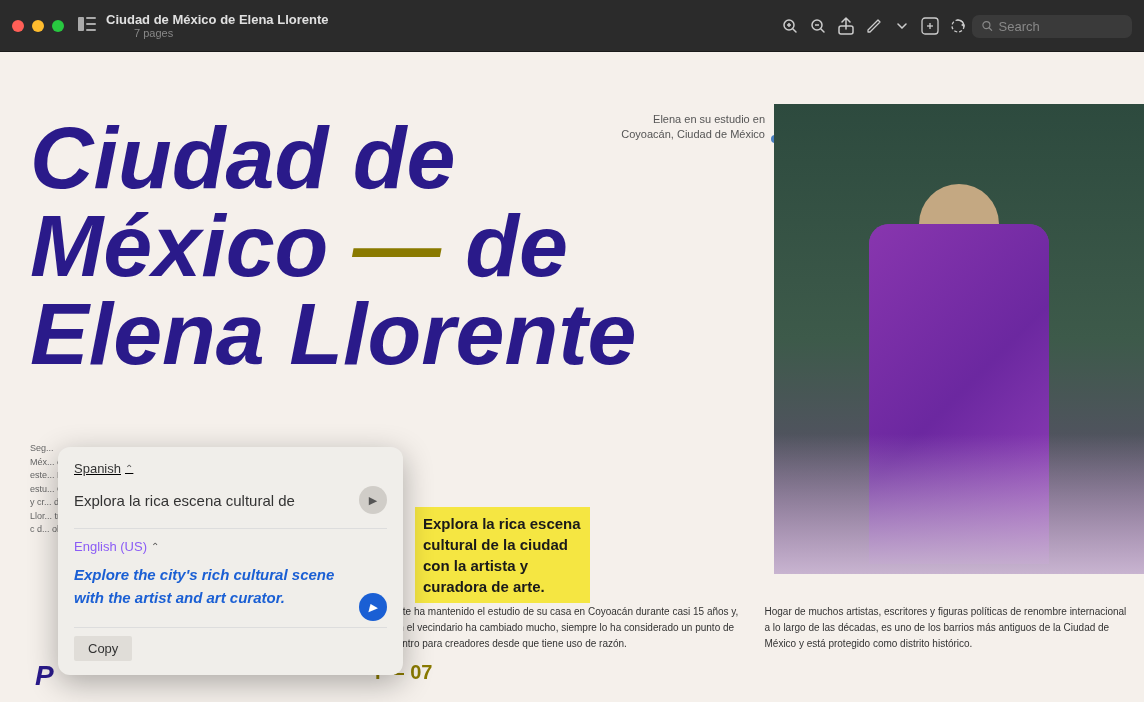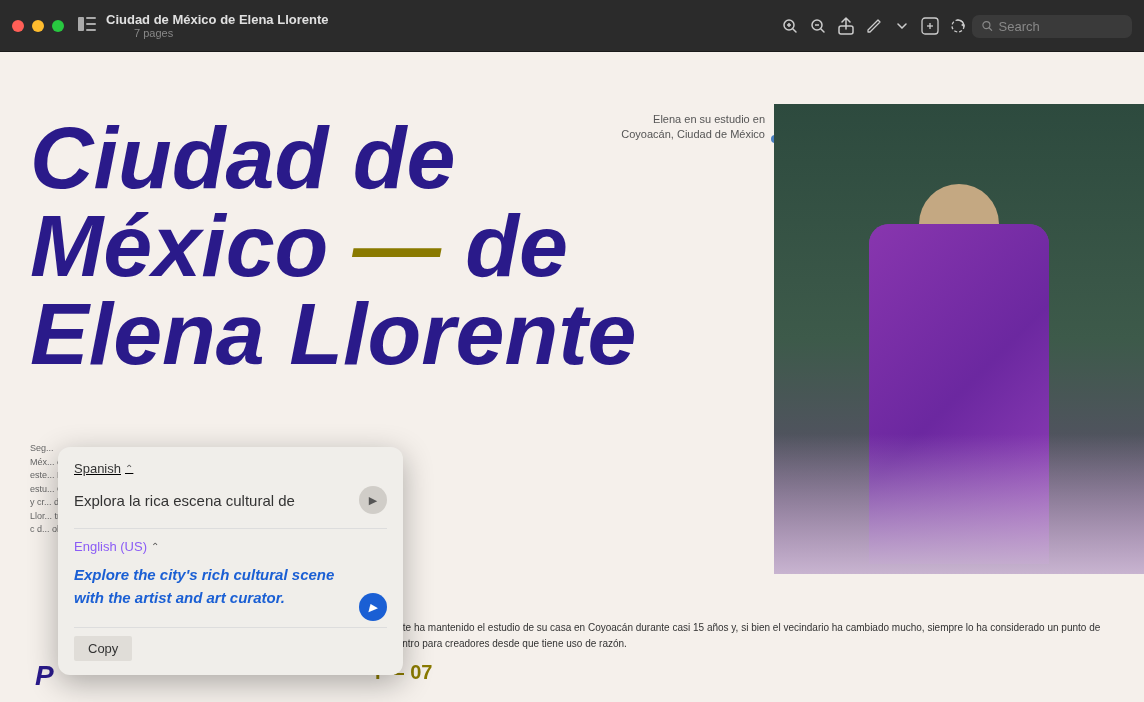--- a/index.html
+++ b/index.html
@@ -464,25 +464,31 @@
         </div>
 
         <div style="position:absolute;bottom:0;left:0;right:0;height:140px;background:linear-gradient(180deg, transparent, #c8b4d0 100%);"></div>
       </div>
     </div>
 
     <div class="left-text-col" style="font-size:9px; line-height:1.5; color:#666;">
       Seg...<br>Méx... ocu...<br>este... Llor...<br>estu... Coy...<br>y cr... de a...<br>Llor... tra...<br>c d... olia...
     </div>
 
+    <div class="highlight-box">
+      <span>Explora la rica escena cultural de la ciudad con la artista y curadora de arte.</span>
+    </div>
 
     <div style="position:absolute; bottom:50px; left:375px; right:10px; display:flex; gap:20px;">
       <div class="bottom-col">
         <span>Llorente ha mantenido el estudio de su casa en Coyoacán durante casi 15 años y, si bien el vecindario ha cambiado mucho, siempre lo ha considerado un punto de encuentro para creadores desde que tiene uso de razón.</span>
       </div>
+      <div class="bottom-col">
+        <span>Hogar de muchos artistas, escritores y figuras políticas de renombre internacional a lo largo de las décadas, es uno de los barrios más antiguos de la Ciudad de México y está protegido como distrito histórico.</span>
+      </div>
     </div>
 
     <div style="position:absolute; bottom:18px; left:375px; font-size:20px; font-weight:700; color:#8a7a00;">P – 07</div>
 
     <div style="position:absolute; bottom:10px; left:35px; font-size:28px; font-weight:900; color:#2a1a8a; font-style:italic;">P</div>
 
     <div class="translation-popup">
 
       <div class="lang-selector">
         <span class="lang-label">Spanish</span>

